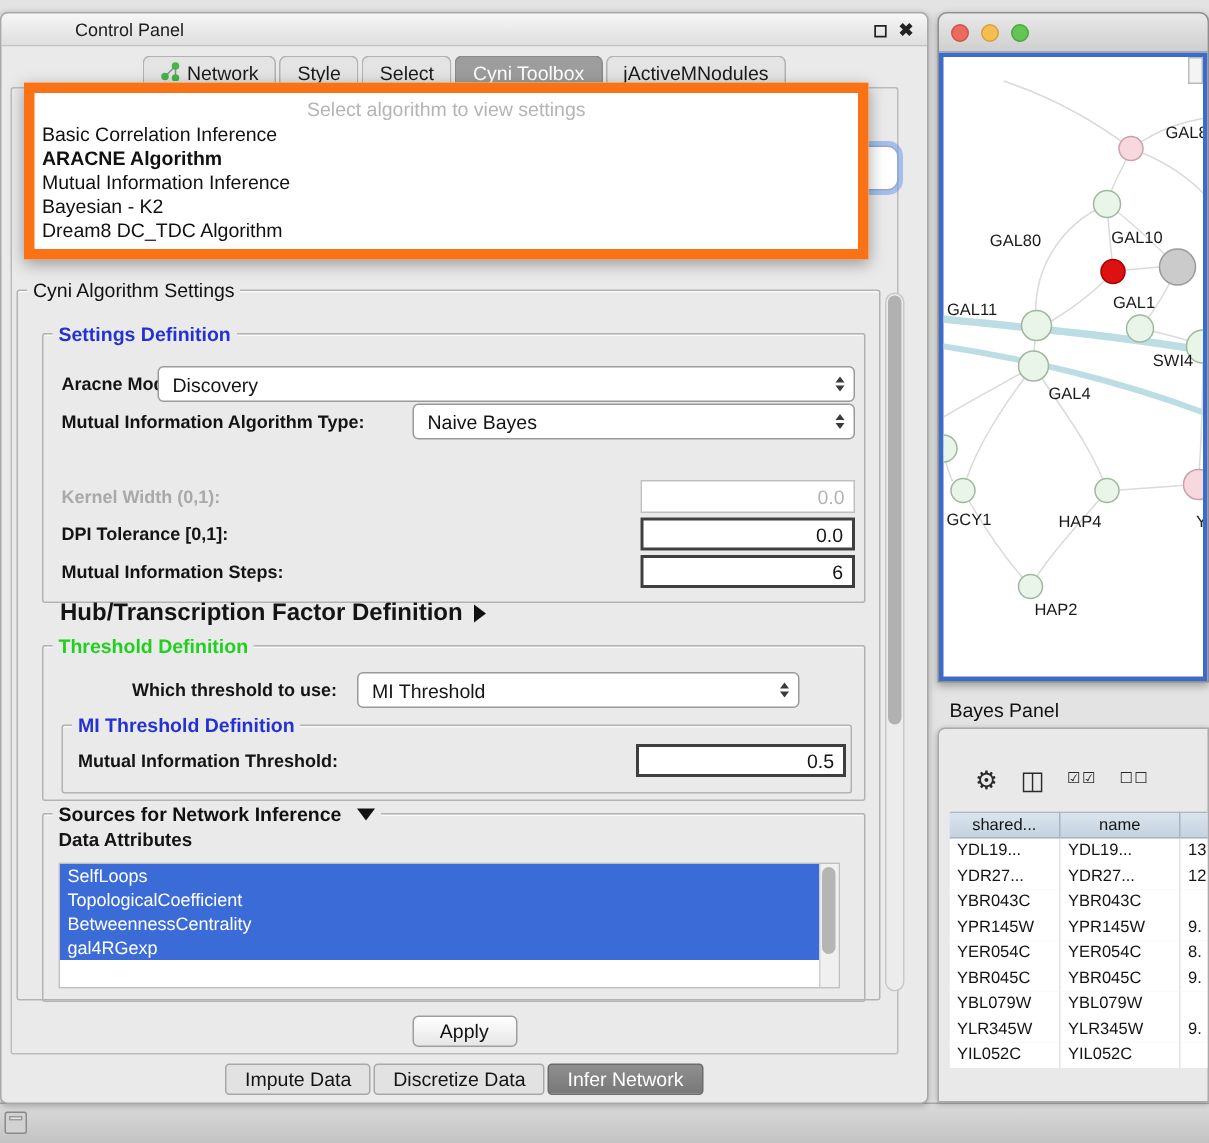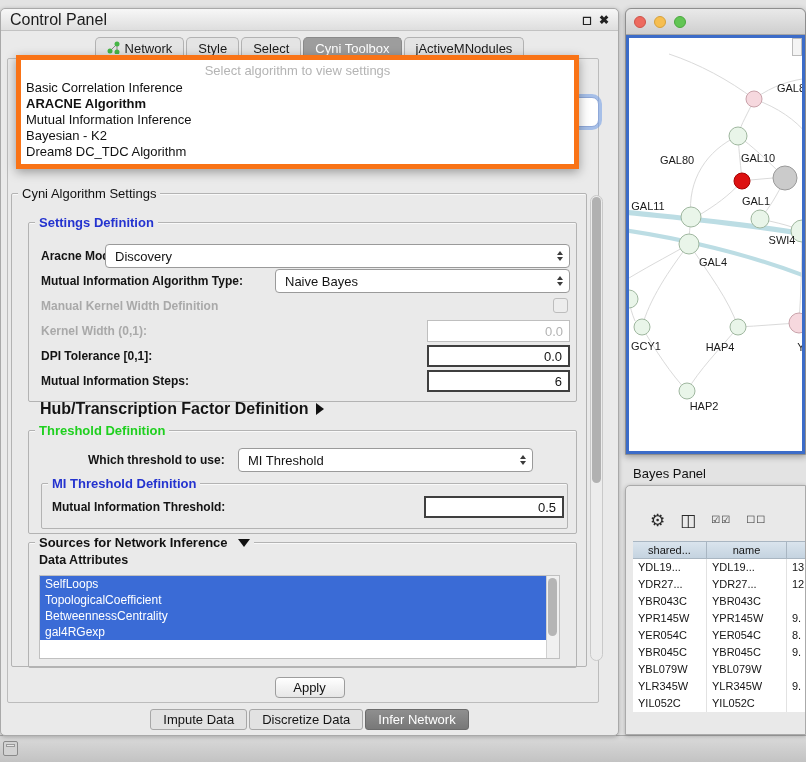--- a/index.html
+++ b/index.html
@@ -19,21 +19,21 @@
   .mini-icon div { margin:2px; height:3px; border:1px solid #9a9a9a; background:#e8e8e8; }
 
   
   .control-panel { position:absolute; left:0; top:8px; width:619px; height:728px;
     background:#eaeaea; border:1px solid #a9a9a9; border-radius:5px;
     box-shadow:0 1px 4px rgba(0,0,0,.25); }
   .cp-titlebar { position:absolute; left:0; top:0; width:100%; height:22px;
     display:flex; align-items:center; padding:0 9px;
     background:linear-gradient(#f7f7f7,#dedede); border-bottom:1px solid #c2c2c2;
     border-radius:5px 5px 0 0; }
-  .cp-title { font-size:16px; color:#1c1c1c; }
+  .cp-title { font-size:12px; color:#1c1c1c;margin-left:40px; }
   .cp-ticons { margin-left:auto; display:flex; gap:7px; font-size:12px; color:#222; font-weight:bold; }
   .cp-ticons span { cursor:default; }
 
   
   .tabbar { position:absolute; left:0; top:28px; width:100%; height:22px;
     display:flex; justify-content:center; align-items:flex-end; gap:2px; z-index:3; }
   .tab { height:22px; padding:0 11px; display:flex; align-items:center; gap:5px;
     background:#e4e4e4; border:1px solid #b2b2b2; border-bottom:none;
     border-radius:5px 5px 0 0; font-size:13px; color:#1a1a1a; }
   .tab.active { background:#9d9d9d; border-color:#8a8a8a; color:#fff; }
@@ -41,21 +41,21 @@
   .tabcontent { position:absolute; left:6px; top:49px; width:592px; height:645px;
     border:1px solid #bcbcbc; border-radius:2px; background:#eaeaea; }
 
   
   .combo-stub { position:absolute; left:560px; top:88px; width:38px; height:30px;
     background:#fff; border:1px solid #8fa8d8; border-radius:7px;
     box-shadow:0 0 0 3px rgba(110,155,230,.55); z-index:20; }
 
   
   .dropdown { position:absolute; left:15px; top:46px; width:563px; z-index:60;
-    background:#fff; border:5px solid #f97316; padding:2px 0 4px 0;
+    background:#fff; border:7px solid #f97316; padding:2px 0 4px 0;
     box-shadow:0 3px 10px rgba(0,0,0,.35); }
   .dd-prompt { height:18px; line-height:18px; text-align:center; color:#b4b4b4; font-size:13px; }
   .dd-item { height:16px; line-height:16px; padding:0 5px; font-size:13px; color:#111; }
   .dd-item.selected { font-weight:bold; }
 
   
   .group { position:absolute; border:1px solid #b3b3b3; border-radius:2px;
     box-shadow: inset 0 1px 0 rgba(255,255,255,.7); }
   .gtitle { position:absolute; top:-8px; left:6px; background:#eaeaea; padding:0 4px;
     font-size:13px; white-space:nowrap; }
@@ -236,24 +236,20 @@
         <span class="lbl" style="left:12px">Mutual Information Algorithm Type:</span>
         <div class="combo" style="left:246px; width:295px">
           <span>Naive Bayes</span>
           <span class="combo-arrows">
               <i class="up"></i>
               <i class="dn"></i>
             </span>
         </div>
       </div>
 
-      <div class="row" style="top:72px; height:22px">
-        <span class="lbl disabled" style="left:12px">Manual Kernel Width Definition</span>
-        <span class="checkbox" style="left:524px; top:3px"></span>
-      </div>
 
       <div class="row" style="top:95px">
         <span class="lbl disabled" style="left:12px">Kernel Width (0,1):</span>
         <div class="field disabled" style="left:398px; width:143px">
           <span>0.0</span>
         </div>
       </div>
 
       <div class="row" style="top:120px">
         <span class="lbl" style="left:12px">DPI Tolerance [0,1]:</span>

